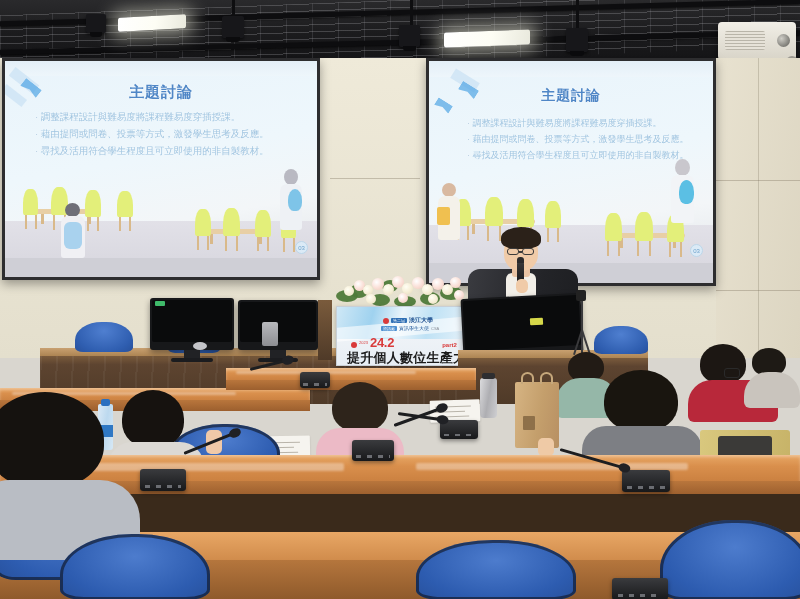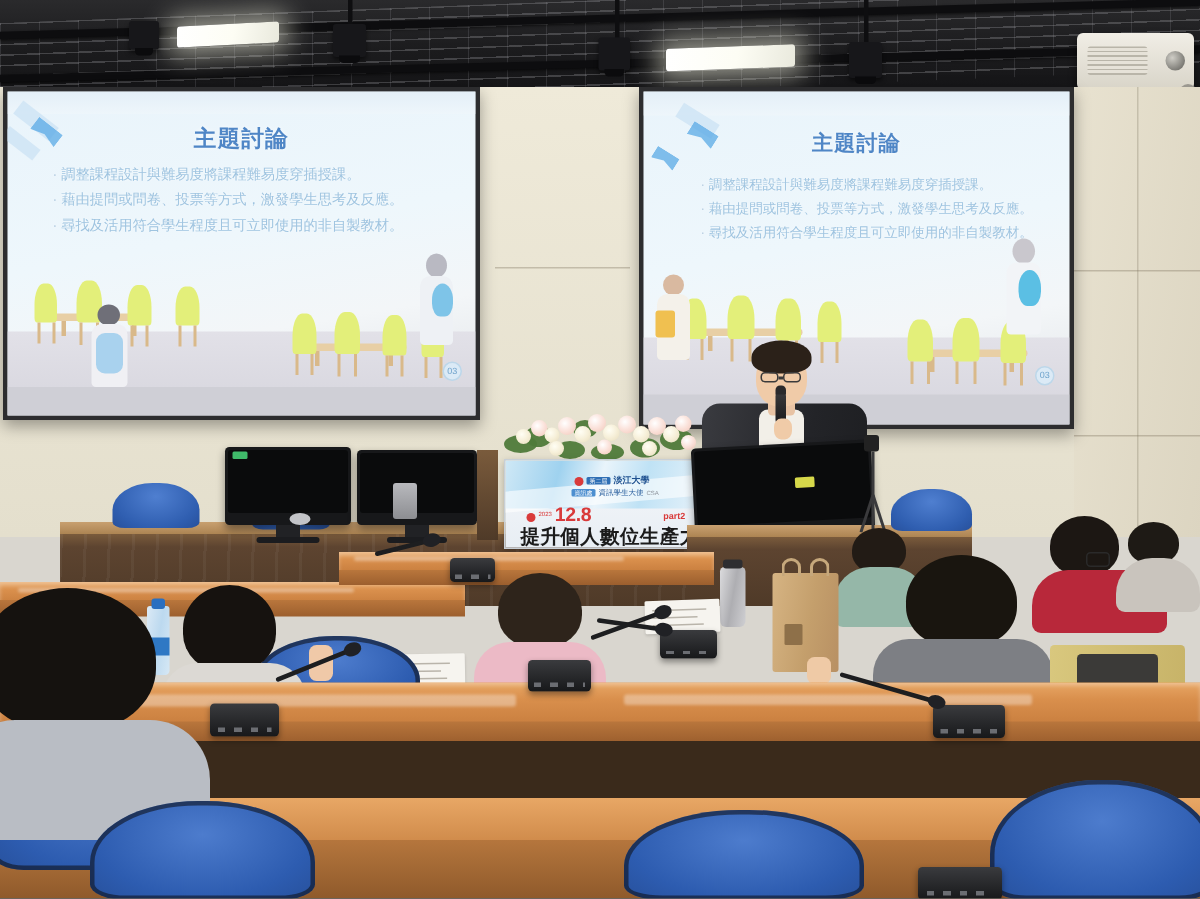--- a/index.html
+++ b/index.html
@@ -392,21 +392,21 @@
 
     <div class="bn-row" style="left:44px;top:18px;font-size:5px;">
       <span class="bn-chip" style="font-size:4px;padding:0 2px;background:#4d8fd0;">資訊處</span>
       <span class="bn-sub" style="font-size:5px;">資訊學生大使</span>
       <span class="bn-csa" style="font-size:4px;">CSA</span>
     </div>
 
     <div class="bn-row" style="left:14px;top:28px;align-items:flex-end;">
       <span class="bn-dot" style="margin-bottom:2px;"></span>
       <span style="font-size:4px;color:#d93a3a;margin-bottom:5px;">2023</span>
-      <span class="bn-date" style="font-size:13px;">12.8</span>
+      <span class="bn-date" style="font-size:13px;">24.2</span>
       <span class="bn-part" style="font-size:6px;margin-left:46px;margin-bottom:2px;">part2</span>
     </div>
 
     <div class="bn-main" style="left:10px;top:42px;font-size:13px;">提升個人數位生產力</div>
   </div>
 
   <div class="pres" style="left:466px;top:225px;width:120px;height:140px;">
     <div class="pres-jacket" style="left:2px;top:44px;width:110px;height:96px;"></div>
     <div class="pres-shirt" style="left:40px;top:48px;width:30px;height:54px;"></div>
     <div class="pres-neck" style="left:46px;top:36px;width:18px;height:16px;"></div>

